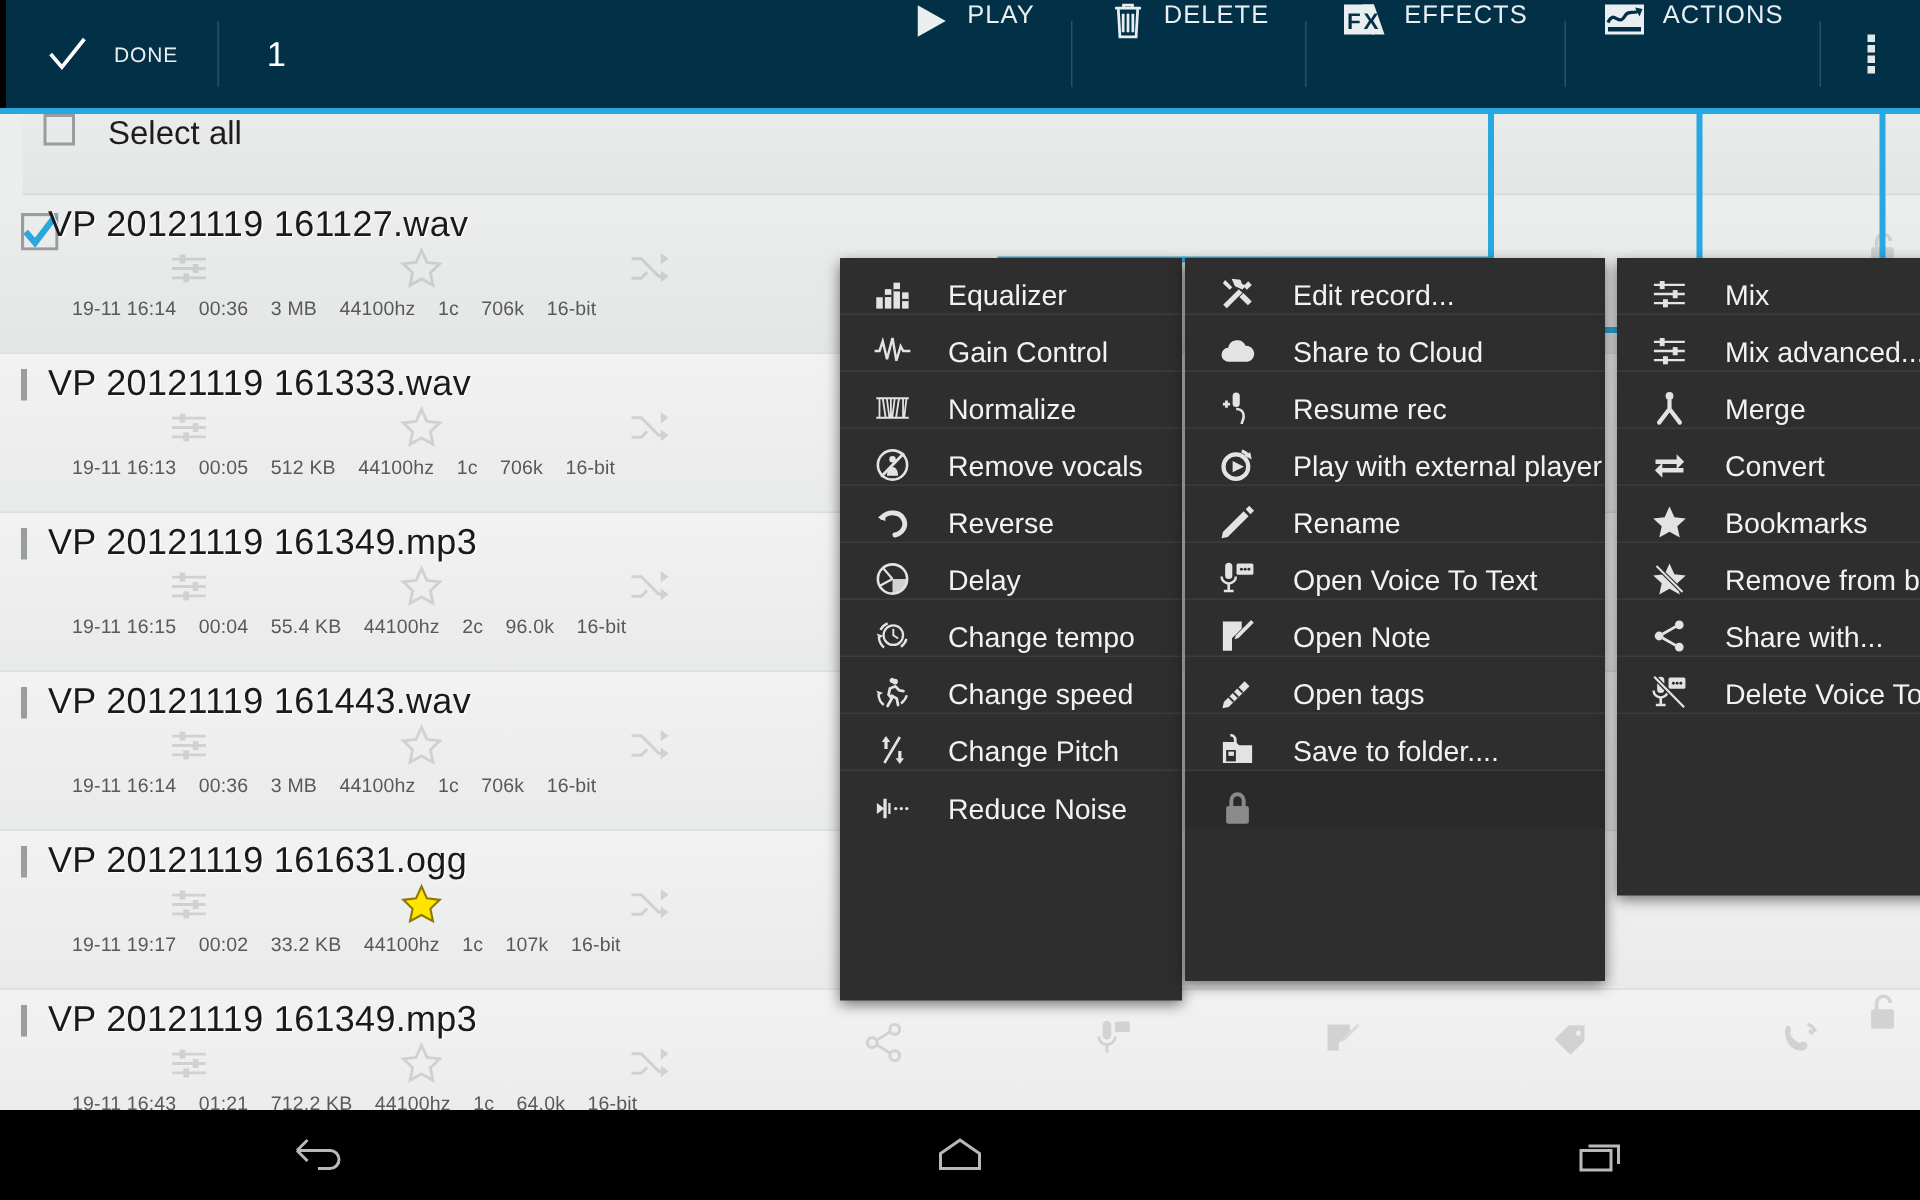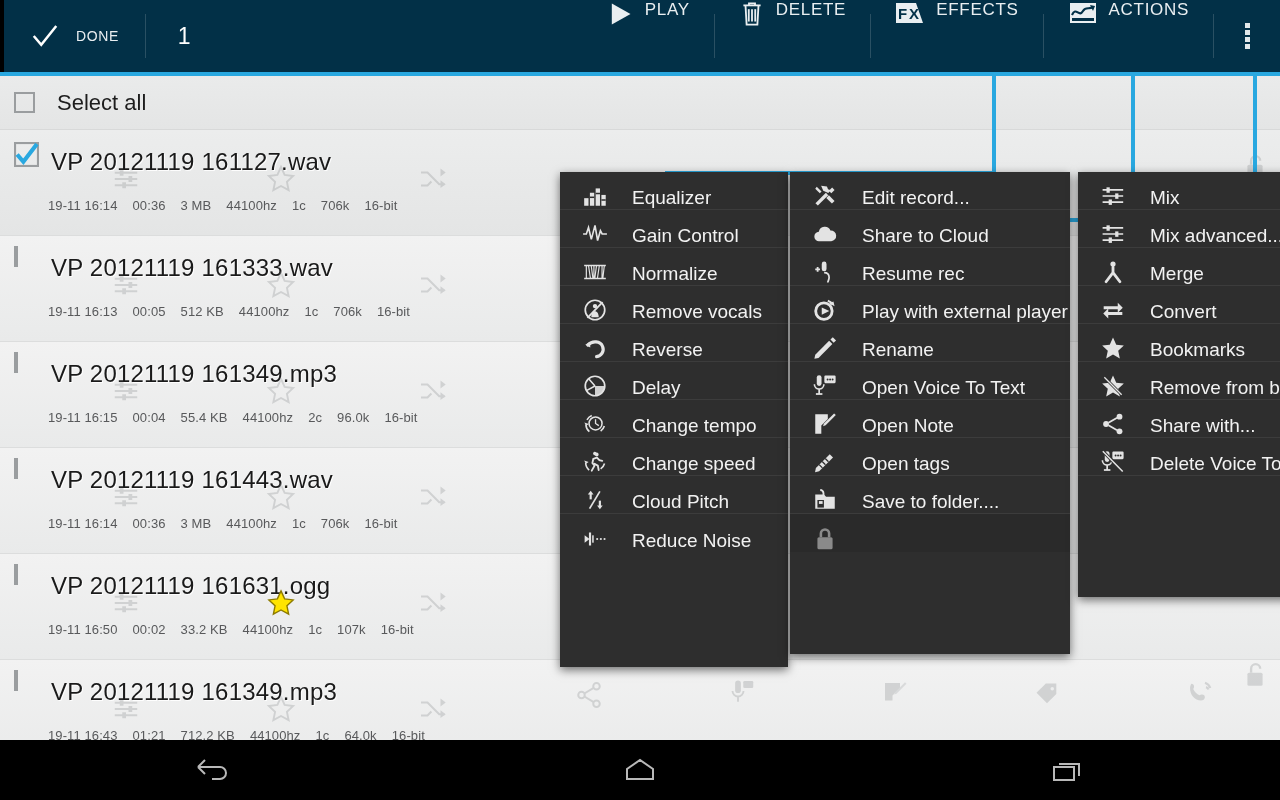--- a/index.html
+++ b/index.html
@@ -44,44 +44,44 @@
     position:absolute; left:0; top:72px; width:1280px; height:4px; background:#29a8e0;
   }
 
   
   #listpane{
     position:absolute; left:0; top:76px; width:1280px; height:664px;
     background:#eceded;
     overflow:hidden;
   }
   .selectall{
-    height:54px; display:flex; align-items:center; gap:22px;
+    height:54px; display:flex; align-items:flex-start; gap:22px;
     padding-left:14px;
     background:linear-gradient(180deg,#eaebeb 0%, #e4e5e5 100%);
     border-bottom:1px solid #d8d9d9;
+    margin-left:15px;
   }
   .cb{
     width:21px; height:21px; border:2px solid #9a9d9f; background:transparent;
     flex:none;
   }
   .cb.checked{ border:none; background:transparent; position:relative; }
   .selectall .txt{ font-size:22px; color:#1d1d1d; }
 
   .row{
     position:relative; height:106px;
     border-bottom:1px solid #dcdddd;
     background:linear-gradient(180deg,#f2f2f2 0%, #e9eaea 100%);
   }
   .row.sel{ background:linear-gradient(180deg,#eceded 0%,#e4e5e5 100%); }
   .row .rcb{ position:absolute; left:14px; top:12px; }
   .row .fname{
-    position:absolute; left:51px; top:6px;
+    position:absolute; left:32px; top:6px;
     font-size:24px; color:#1a1a1a; letter-spacing:.2px;
     text-shadow:1px 1px 0 rgba(255,255,255,.9);
-    margin-top:12px;
   }
   .row .meta{
     position:absolute; left:48px; top:68px;
     font-size:13px; color:#58595b; letter-spacing:.1px;
     display:flex; gap:15px;
   }
   .row .micons{
     position:absolute; left:100px; top:34px; width:420px; height:32px;
   }
   .row .micons .ic{ position:absolute; opacity:.35; }
@@ -312,21 +312,21 @@
           </span>
           <span class="ic ic-shuf">
             <svg width="32" height="26" viewBox="0 0 24 20" fill="none" stroke="#9a9d9f" stroke-width="1.6">
               <path d="M2 5h5l9 9h4M2 15h5l3-3"></path>
               <path d="M17 2l4 3-4 3" fill="#9a9d9f" stroke="none"></path>
               <path d="M17 11l4 3-4 3" fill="#9a9d9f" stroke="none"></path>
             </svg>
           </span>
         </div>
         <div class="meta">
-          <span>19-11 16:50</span>
+          <span>19-11 19:17</span>
           <span>00:02</span>
           <span>33.2 KB</span>
           <span>44100hz</span>
           <span>1c</span>
           <span>107k</span>
           <span>16-bit</span>
         </div>
       </div>
       <div class="row">
         <span class="rcb"><span class="cb"></span></span>
@@ -518,21 +518,21 @@
     <div class="mi">
       <span class="mic">
         <svg width="26" height="26" viewBox="0 0 24 24">
           <line x1="16.5" y1="4" x2="7" y2="20" stroke="#e3e3e3" stroke-width="1.6"></line>
           <path d="M8 3.4l2.6 3.6H5.4z" fill="#e3e3e3"></path>
           <line x1="8" y1="6" x2="8" y2="11.4" stroke="#e3e3e3" stroke-width="2"></line>
           <path d="M16.5 20.6L13.9 17h5.2z" fill="#e3e3e3"></path>
           <line x1="16.5" y1="12.6" x2="16.5" y2="18" stroke="#e3e3e3" stroke-width="2"></line>
         </svg>
       </span>
-      <span class="mlbl">Cloud Pitch</span>
+      <span class="mlbl">Change Pitch</span>
     </div>
     <div class="mi">
       <span class="mic">
         <svg width="26" height="26" viewBox="0 0 24 24">
           <path d="M7 12L2.4 8.6v6.8z" fill="#e3e3e3"></path>
           <rect x="6.4" y="6" width="2" height="12" fill="#e3e3e3"></rect>
           <rect x="9.4" y="8.6" width="1.4" height="6.8" fill="#e3e3e3"></rect>
           <circle cx="14" cy="12" r="1" fill="#e3e3e3"></circle>
           <circle cx="17.4" cy="12" r="1" fill="#e3e3e3"></circle>
           <circle cx="20.8" cy="12" r="1" fill="#e3e3e3"></circle>

